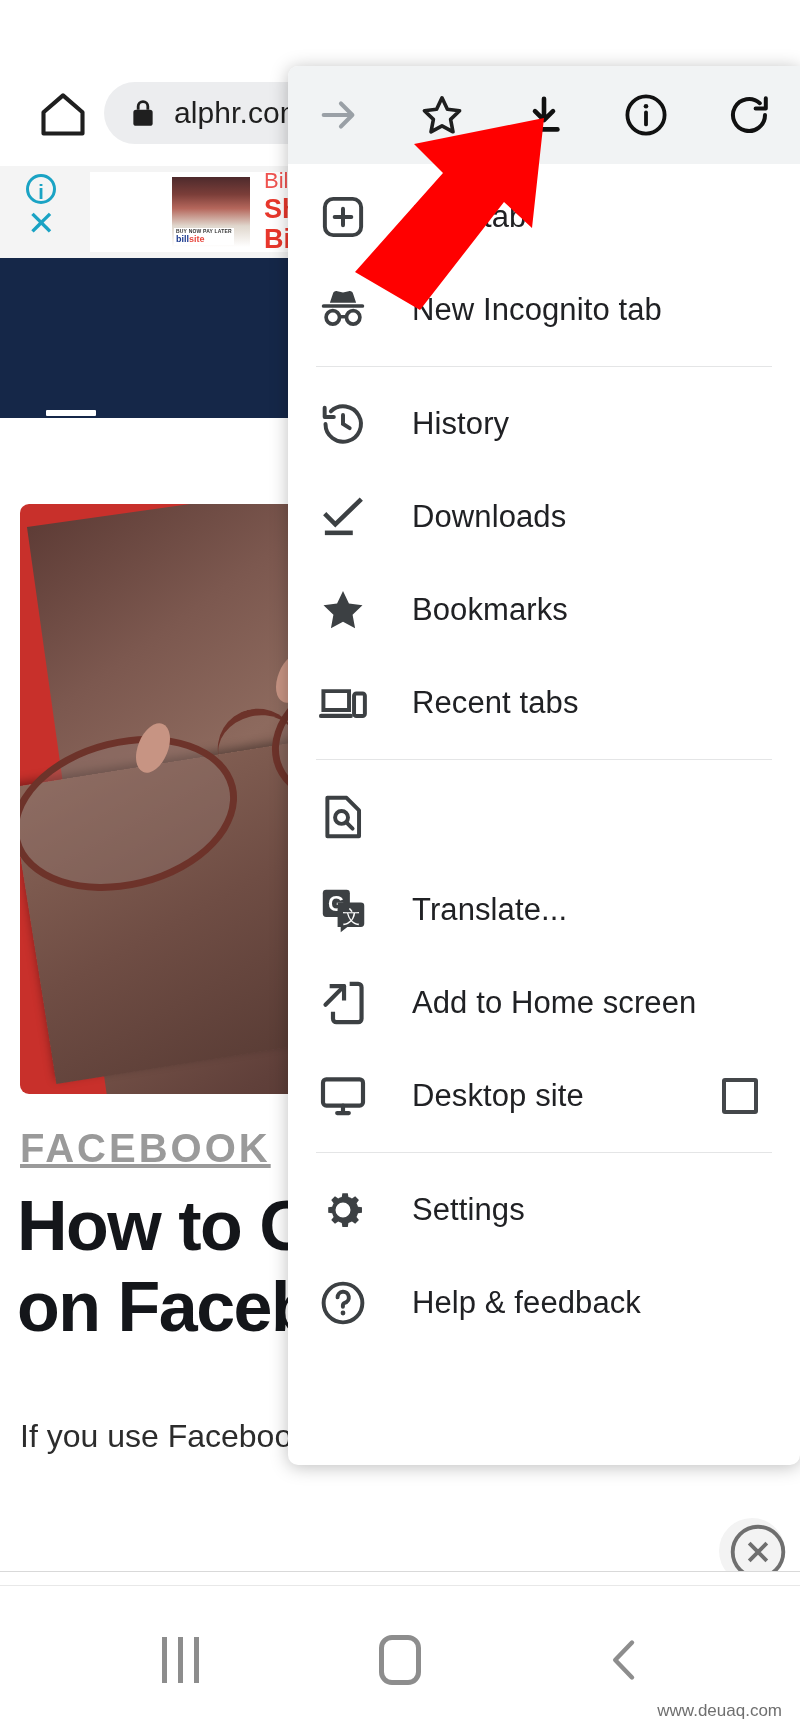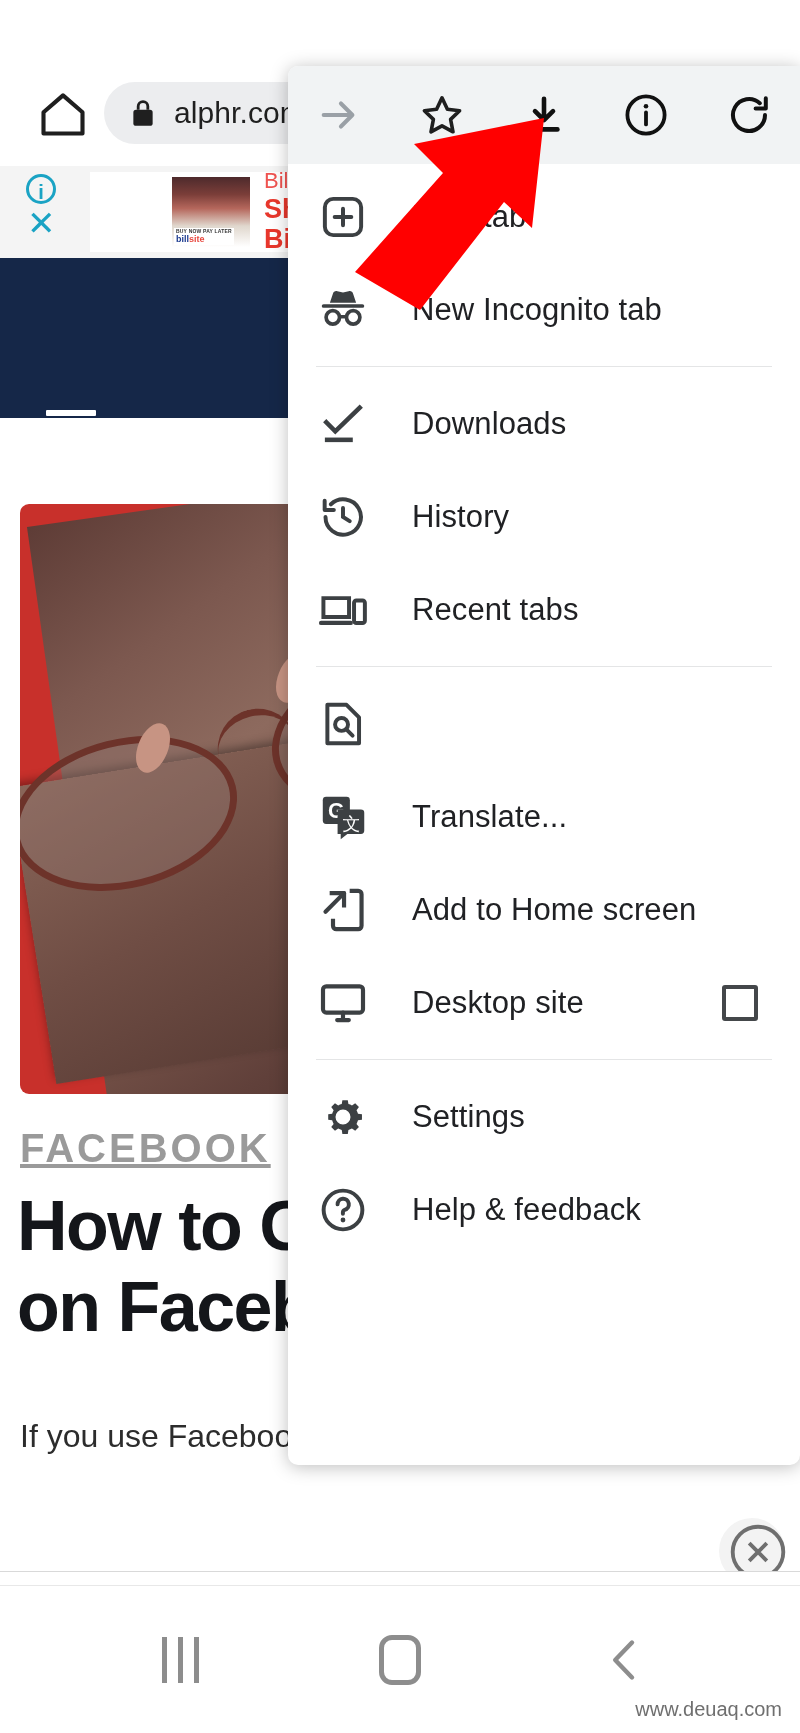--- a/index.html
+++ b/index.html
@@ -178,21 +178,21 @@
     position:absolute;top:34px;width:80px;height:80px;
     display:flex;align-items:center;justify-content:center;
   }
   .navbar .recents{left:140px;}
   .navbar .home{left:360px;}
   .navbar .back{left:585px;}
   .bar-lines{display:flex;gap:11px;}
   .bar-lines i{display:block;width:5px;height:46px;background:#8d8d8d;}
   .home-sq{width:42px;height:50px;border:5px solid #8d8d8d;border-radius:13px;box-sizing:border-box;}
   .watermark{
-    position:absolute;right:18px;bottom:12px;font-size:20px;color:#6f6f6f;
+    position:absolute;right:18px;bottom:12px;font-size:17px;color:#6f6f6f;
     font-family:"Liberation Sans",sans-serif;
   }
 
   
   .menu{
     position:absolute;left:288px;top:66px;width:512px;height:1399px;
     background:#ffffff;border-radius:10px 0 10px 10px;
     box-shadow:0 2px 18px rgba(0,0,0,.26);
     overflow:hidden;
   }
@@ -367,39 +367,47 @@
             <path d="M10.4 15.1h3.2" stroke="#3c4043" stroke-width="1.6"></path>
           </svg>
         </span>
         <span class="lb">New Incognito tab</span>
       </div>
 
       <div class="sep"></div>
 
       <div class="mi">
         <span class="ic">
-          <svg viewBox="0 0 24 24" width="50" height="50" fill="none" stroke="#3c4043" stroke-width="2.2" stroke-linecap="square">
-            <path d="M4 11.2l4.3 4.3L20 4.2"></path>
-            <path d="M4.4 19.6h11.2"></path>
-          </svg>
-        </span>
-        <span class="lb">Downloads</span>
-      </div>
-
-      <div class="mi">
-        <span class="ic">
           <svg viewBox="0 0 24 24" width="50" height="50" fill="none" stroke="#3c4043" stroke-width="1.9" stroke-linecap="round">
             <path d="M3.6 12a8.5 8.5 0 1 0 2.6-6.1"></path>
             <path d="M3.2 4.2v4.4h4.4" stroke-linejoin="round"></path>
             <path d="M12 7.7V12l3.2 2"></path>
           </svg>
         </span>
         <span class="lb">History</span>
       </div>
 
+      <div class="mi">
+        <span class="ic">
+          <svg viewBox="0 0 24 24" width="50" height="50" fill="none" stroke="#3c4043" stroke-width="2.2" stroke-linecap="square">
+            <path d="M4 11.2l4.3 4.3L20 4.2"></path>
+            <path d="M4.4 19.6h11.2"></path>
+          </svg>
+        </span>
+        <span class="lb">Downloads</span>
+      </div>
+
+      <div class="mi">
+        <span class="ic">
+          <svg viewBox="0 0 24 24" width="50" height="50" fill="#3c4043">
+            <path d="M12 2.9l2.85 6.0 6.5.85-4.75 4.5 1.2 6.55L12 17.6l-5.8 3.2 1.2-6.55L2.65 9.75l6.5-.85z"></path>
+          </svg>
+        </span>
+        <span class="lb">Bookmarks</span>
+      </div>
 
       <div class="mi">
         <span class="ic">
           <svg viewBox="0 0 24 24" width="50" height="50" fill="none" stroke="#3c4043" stroke-width="1.9">
             <path d="M2.6 6.3h12.3v9.1H2.6z"></path>
             <path d="M1.5 18.2h14.2" stroke-linecap="round" stroke-width="2.1"></path>
             <rect x="17.3" y="7.4" width="5.2" height="10.8" rx="1.1"></rect>
           </svg>
         </span>
         <span class="lb">Recent tabs</span>

